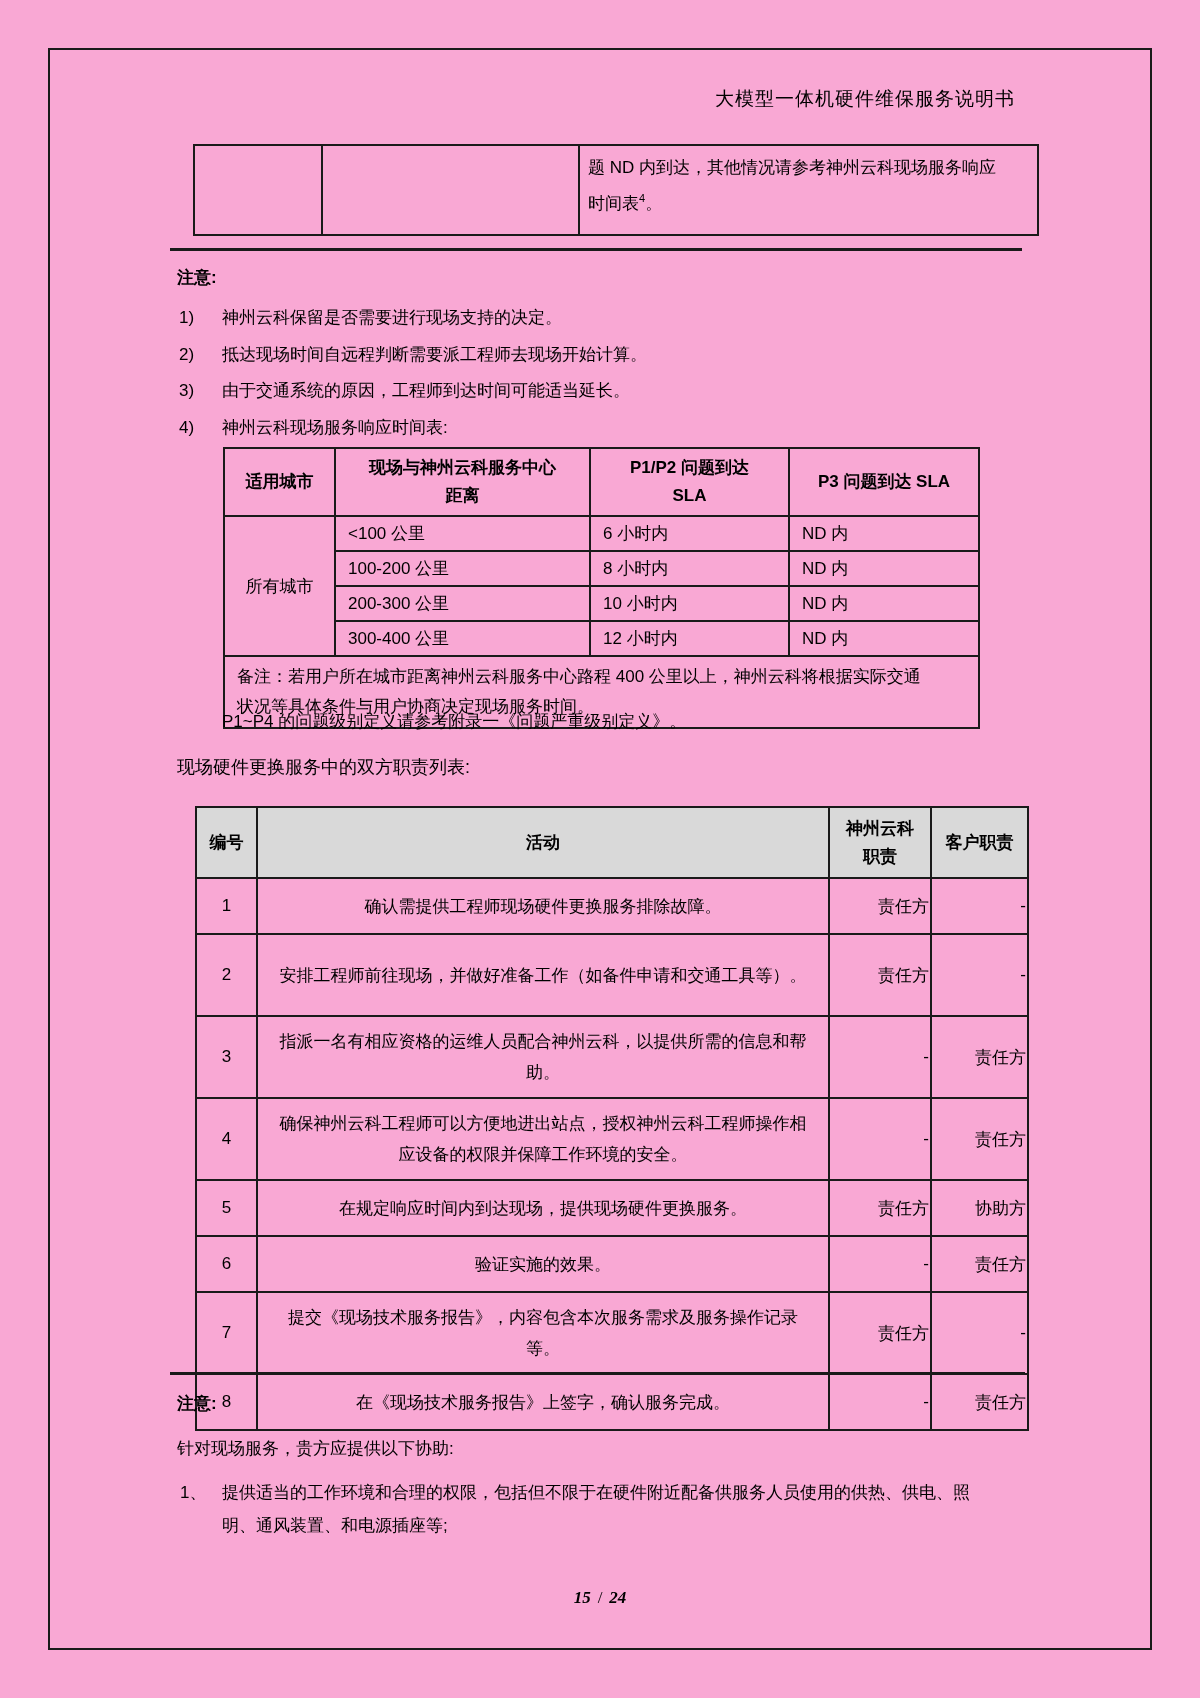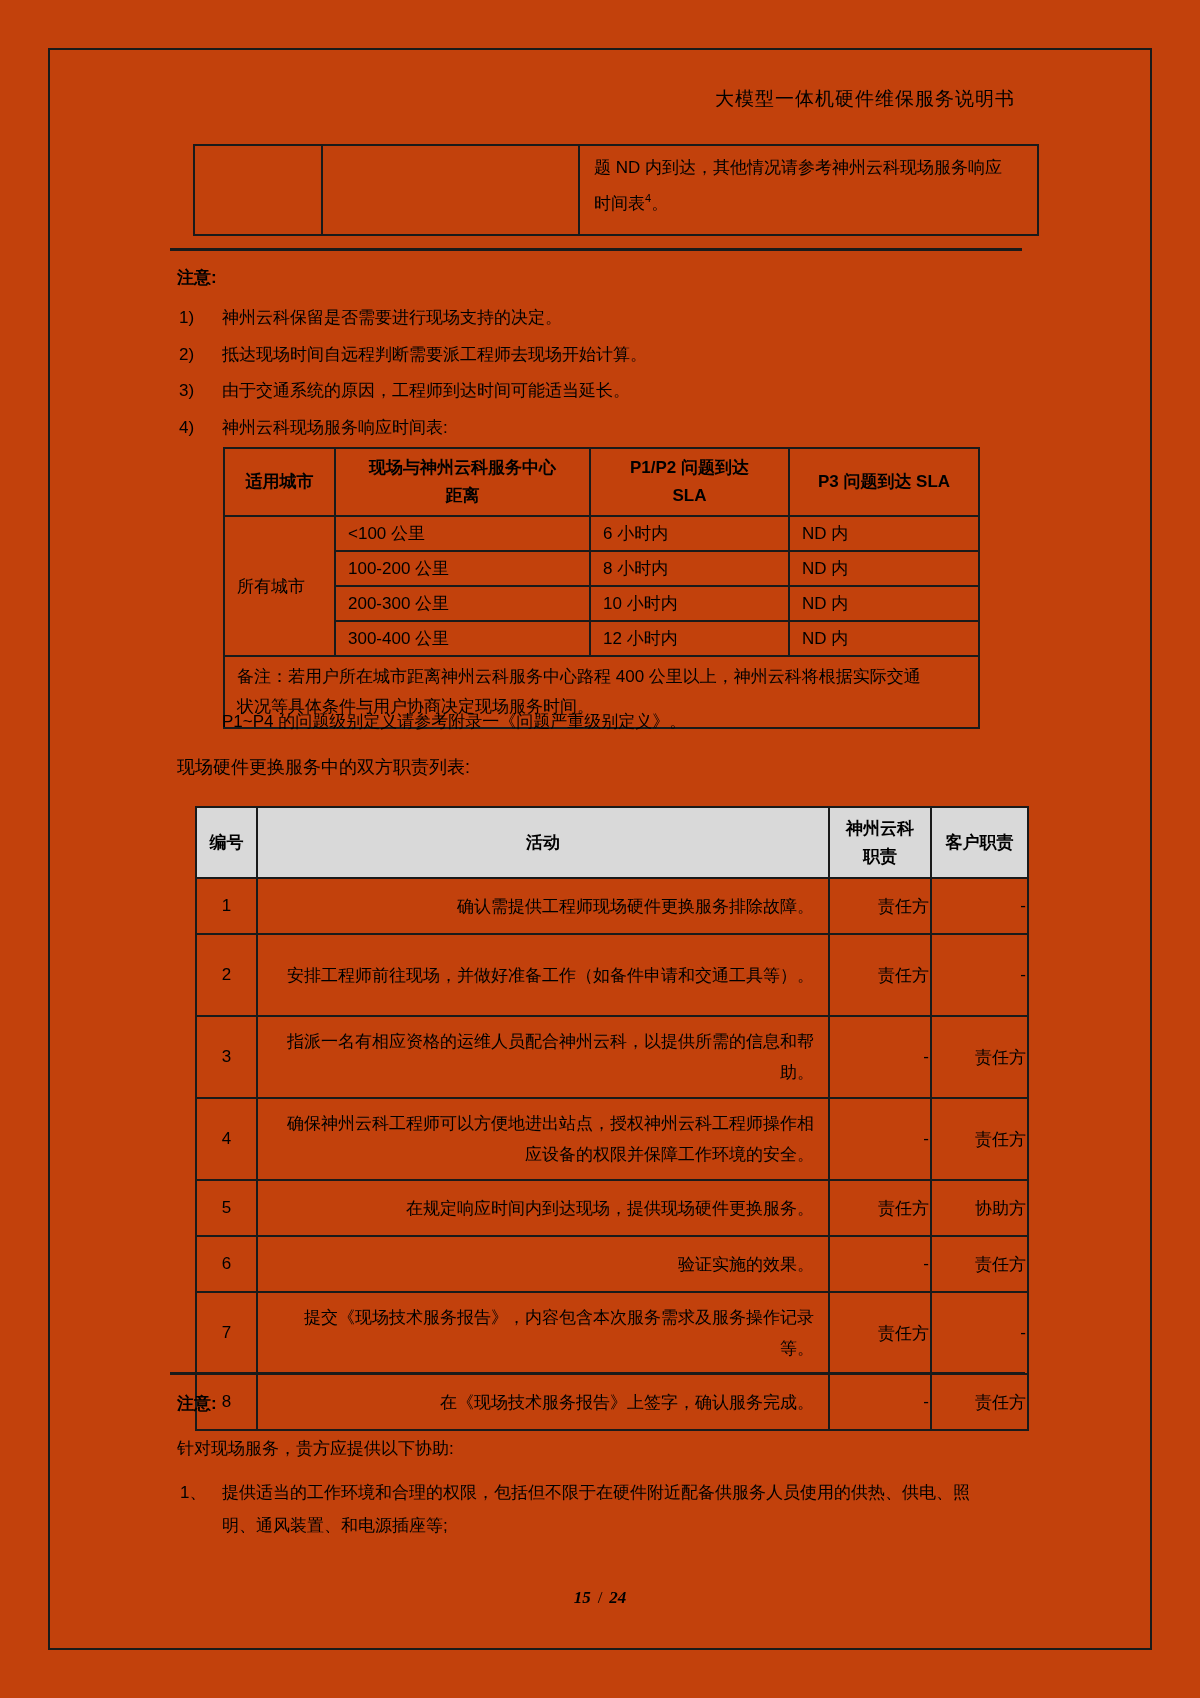--- a/index.html
+++ b/index.html
@@ -1,65 +1,65 @@
 <!DOCTYPE html>
 <html><head>
 <meta charset="utf-8">
 <style>
   html,body { margin:0; padding:0; background:#e8e8e8; }
   .page {
-    position:relative; width:1200px; height:1698px; background:#c2410c;
+    position:relative; width:1200px; height:1698px; background:#f9a8d4;
     font-family:"Liberation Sans", sans-serif; color:#000000;
     margin:0 auto; overflow:hidden;
   }
   .page-border {
     position:absolute; left:48px; top:48px; width:1100px; height:1598px;
     border:2px solid #1a1a1a;
   }
   .header-title {
     position:absolute; top:86px; right:185px;
     font-family:"Liberation Serif", serif; font-size:19px; letter-spacing:1px;
   }
   table { border-collapse:collapse; table-layout:fixed; }
   td { border:2px solid #1a1a1a; vertical-align:middle; }
 
   
   .top-table { position:absolute; left:193px; top:144px; width:844px; }
   .top-table td { height:76px; }
-  .top-table .cell3 { padding:6px 14px; font-size:17px; line-height:31px; vertical-align:top;border-radius:11px; }
+  .top-table .cell3 { padding:6px 8px; font-size:17px; line-height:31px; vertical-align:top;border-radius:11px; }
   sup { font-size:11px; }
 
   .rule { position:absolute; height:3px; background:#1a1a1a; }
   .rule1 { left:170px; top:248px; width:852px; }
   .rule2 { left:170px; top:1372px; width:855px; }
 
   .note-label { position:absolute; left:177px; font-size:17px; font-weight:bold; }
   .n1 { top:266px; }
   .n2 { top:1392px; }
 
   .olist { position:absolute; left:179px; top:300px; width:860px; }
   .olist-item { display:flex; line-height:36.5px; font-size:17px; }
   .olist-item .num { width:43px; flex:none; }
 
   
   .sla-table { position:absolute; left:223px; top:447px; width:755px; font-size:17px;border-radius:32px; }
   .sla-table td.hd { height:62px; font-weight:bold; text-align:center; line-height:28px; padding:2px 4px; }
   .sla-table td.dc { height:33px; padding:0 12px; text-align:left; }
-  .sla-table td.city { text-align:left; }
+  .sla-table td.city { text-align:center; }
   .sla-table td.remark { padding:5px 12px; line-height:30px; font-size:17px; }
 
   .p-note { position:absolute; left:222px; top:710px; font-size:17px; }
 
   .section-title { position:absolute; left:177px; top:755px; font-size:18px; }
 
   
   .resp-table { position:absolute; left:195px; top:806px; width:832px; font-size:17px;padding-left:21px; }
   .resp-table td.hd { background:#d9d9d9; height:65px; font-weight:bold; text-align:center; line-height:28px; padding:2px 4px; }
   .resp-table td.no { text-align:center; }
-  .resp-table td.act { padding:4px 14px; line-height:31px; text-align:right;margin-top:44px; }
+  .resp-table td.act { padding:4px 14px; line-height:31px; text-align:center;margin-top:44px; }
   .resp-table td.rsp { text-align:right; }
   .resp-table tr.rs td { height:46px; }
   .resp-table tr.rd td { height:72px; }
 
   .note2-intro { position:absolute; left:177px; top:1437px; font-size:17px; }
   .olist2 { position:absolute; left:180px; top:1476px; width:862px; }
   .olist2 .olist-item { line-height:33px; }
   .olist2 .olist-item .num { width:42px; }
   .olist2 .txt { width:775px; }
 

